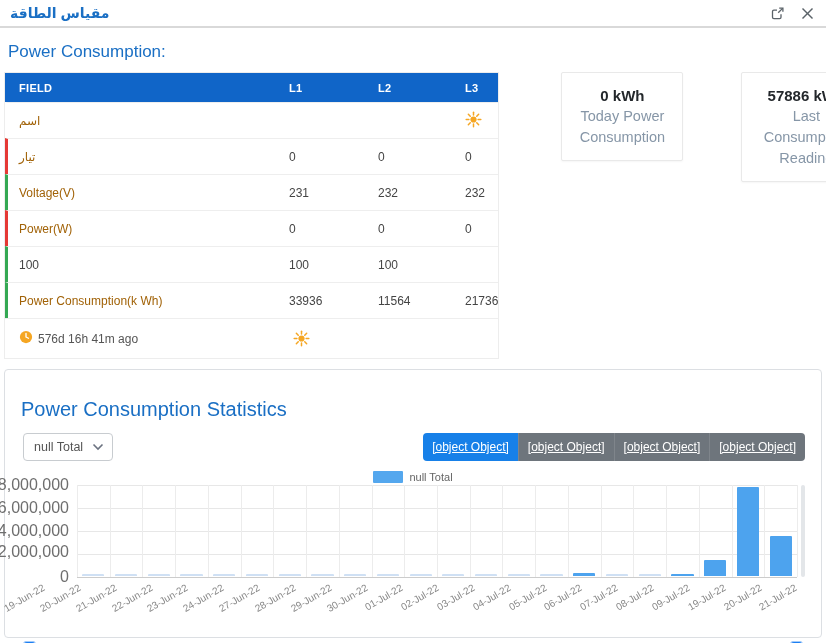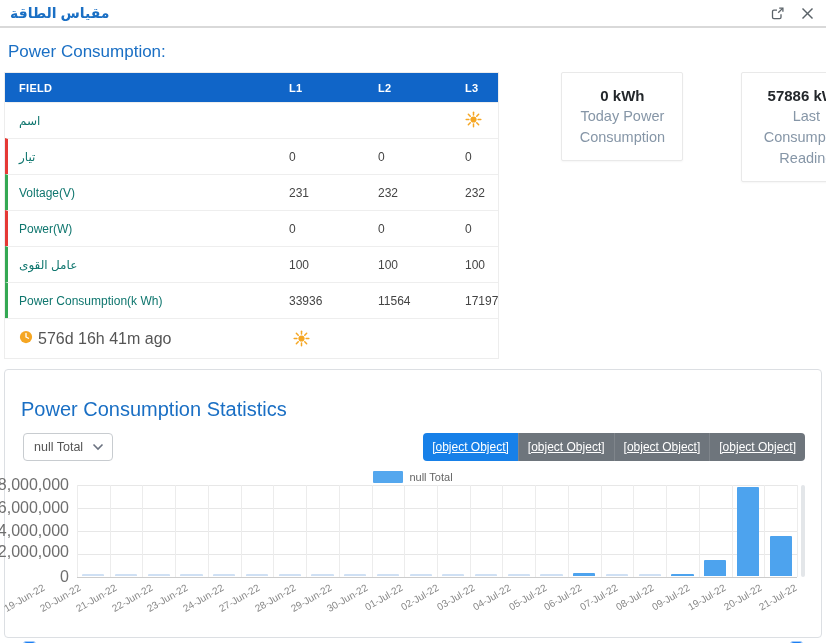--- a/index.html
+++ b/index.html
@@ -34,25 +34,25 @@
     height: 29px; align-items: center; padding-left: 14px; letter-spacing: .3px;
   }
   .t-row {
     display: grid; grid-template-columns: 270px 89px 87px 1fr;
     height: 36px; align-items: center; padding-left: 11px;
     border-top: 1px solid #eeeeee; font-size: 12px; color: #444;
     border-left: 3px solid transparent;
   }
   .t-row.accent-red   { border-left-color: #e53935; }
   .t-row.accent-green { border-left-color: #34a853; }
-  .t-row .field-cell { direction: rtl; text-align: left; font-size: 12px; color: #0f766e; }
+  .t-row .field-cell { direction: rtl; text-align: left; font-size: 12px; color: #a16207; }
   .t-row .field-cell.latin { direction: ltr; }
   .t-footer {
     position: relative; height: 40px; display: flex; align-items: center;
-    border-top: 1px solid #eeeeee; padding-left: 14px; font-size: 16px; color: #555; gap: 5px;
+    border-top: 1px solid #eeeeee; padding-left: 14px; font-size: 12px; color: #555; gap: 5px;
   }
   .t-footer .footer-sun { position: absolute; left: 288px; top: 11px; }
 
   .stat-cards { display: flex; gap: 18px; margin-left: 22px; align-items: flex-start; }
   .stat-card {
     background: #fff; border: 1px solid #e9e9e9; border-radius: 2px;
     box-shadow: 0 1px 2px rgba(0,0,0,.04);
     text-align: center; padding: 12px 10px; margin-left: 40px;
   }
   .stat-card.c1 { width: 122px; }
@@ -173,30 +173,29 @@
             <span>232</span>
             <span>232</span>
           </div>
           <div class="t-row accent-red">
             <span class="field-cell latin">Power(W)</span>
             <span>0</span>
             <span>0</span>
             <span>0</span>
           </div>
           <div class="t-row accent-green">
-            <span class="field-cell">عامل القوى</span>
             <span>100</span>
             <span>100</span>
             <span>100</span>
           </div>
           <div class="t-row accent-green">
             <span class="field-cell latin">Power Consumption(k Wh)</span>
             <span>33936</span>
             <span>11564</span>
-            <span>17197</span>
+            <span>21736</span>
           </div>
         </div>
       <div class="t-footer">
         <span>
           <svg width="14" height="14" viewBox="0 0 16 16">
             <circle cx="8" cy="8" r="7" fill="#f5a623"></circle>
             <path d="M8 8 V3.8 M8 8 L10.8 9.4" stroke="#fff" stroke-width="1.5" fill="none" stroke-linecap="round"></path>
           </svg>
         </span>
         <span>576d 16h 41m ago</span>

